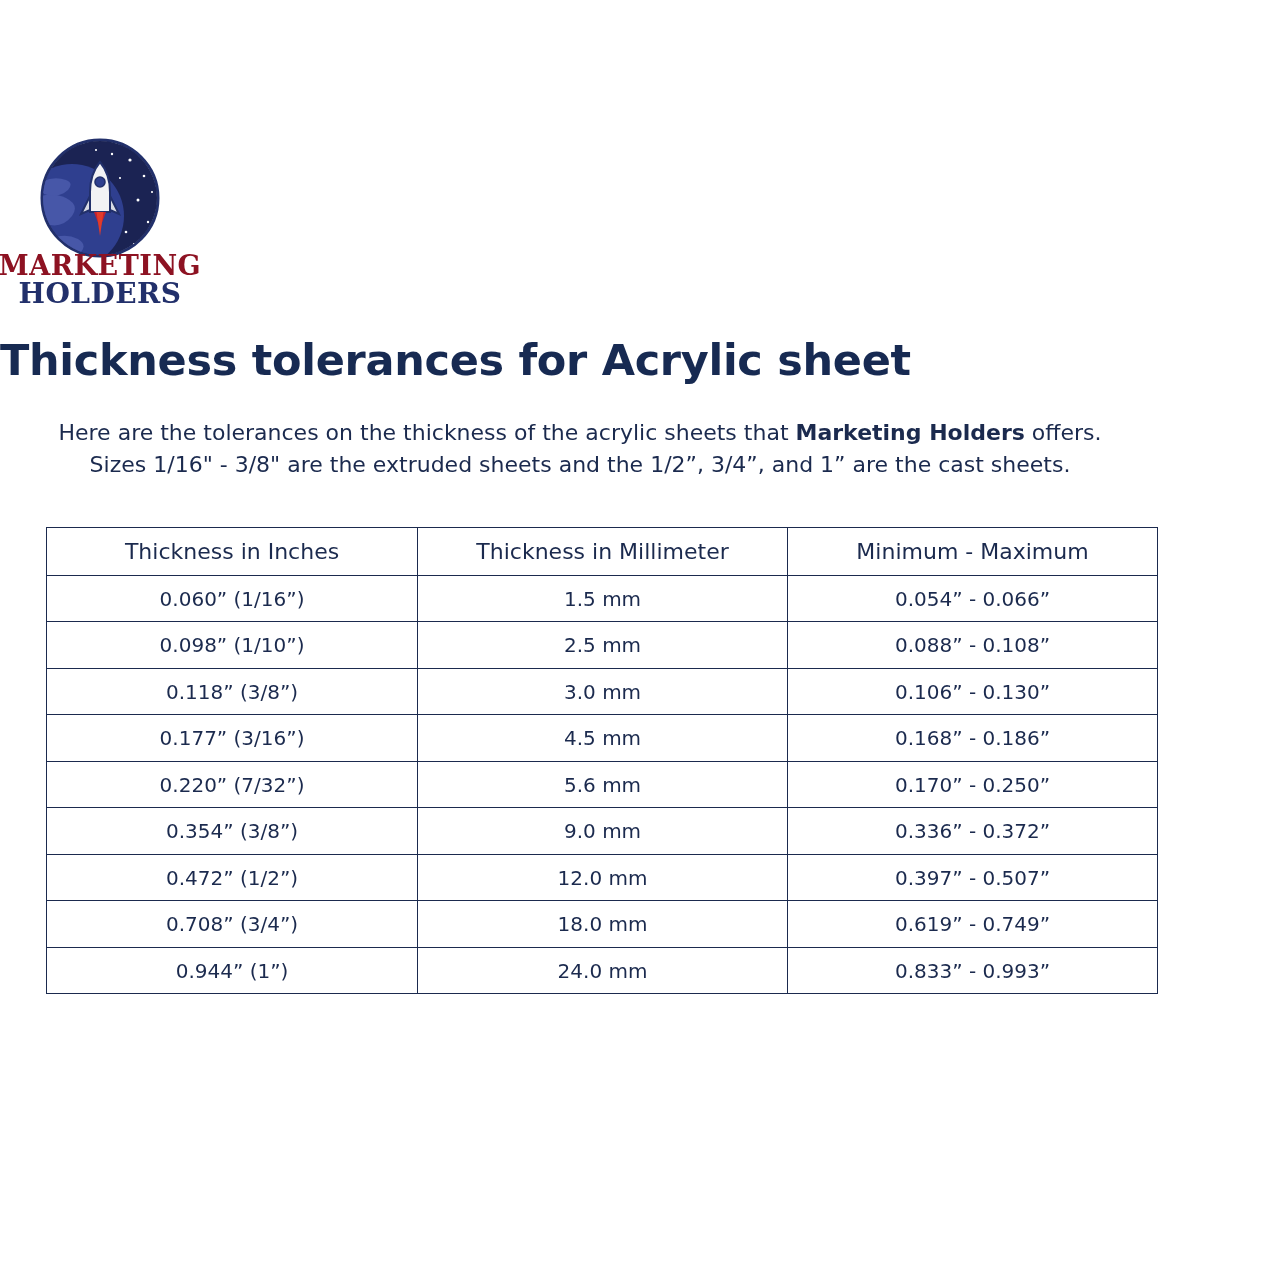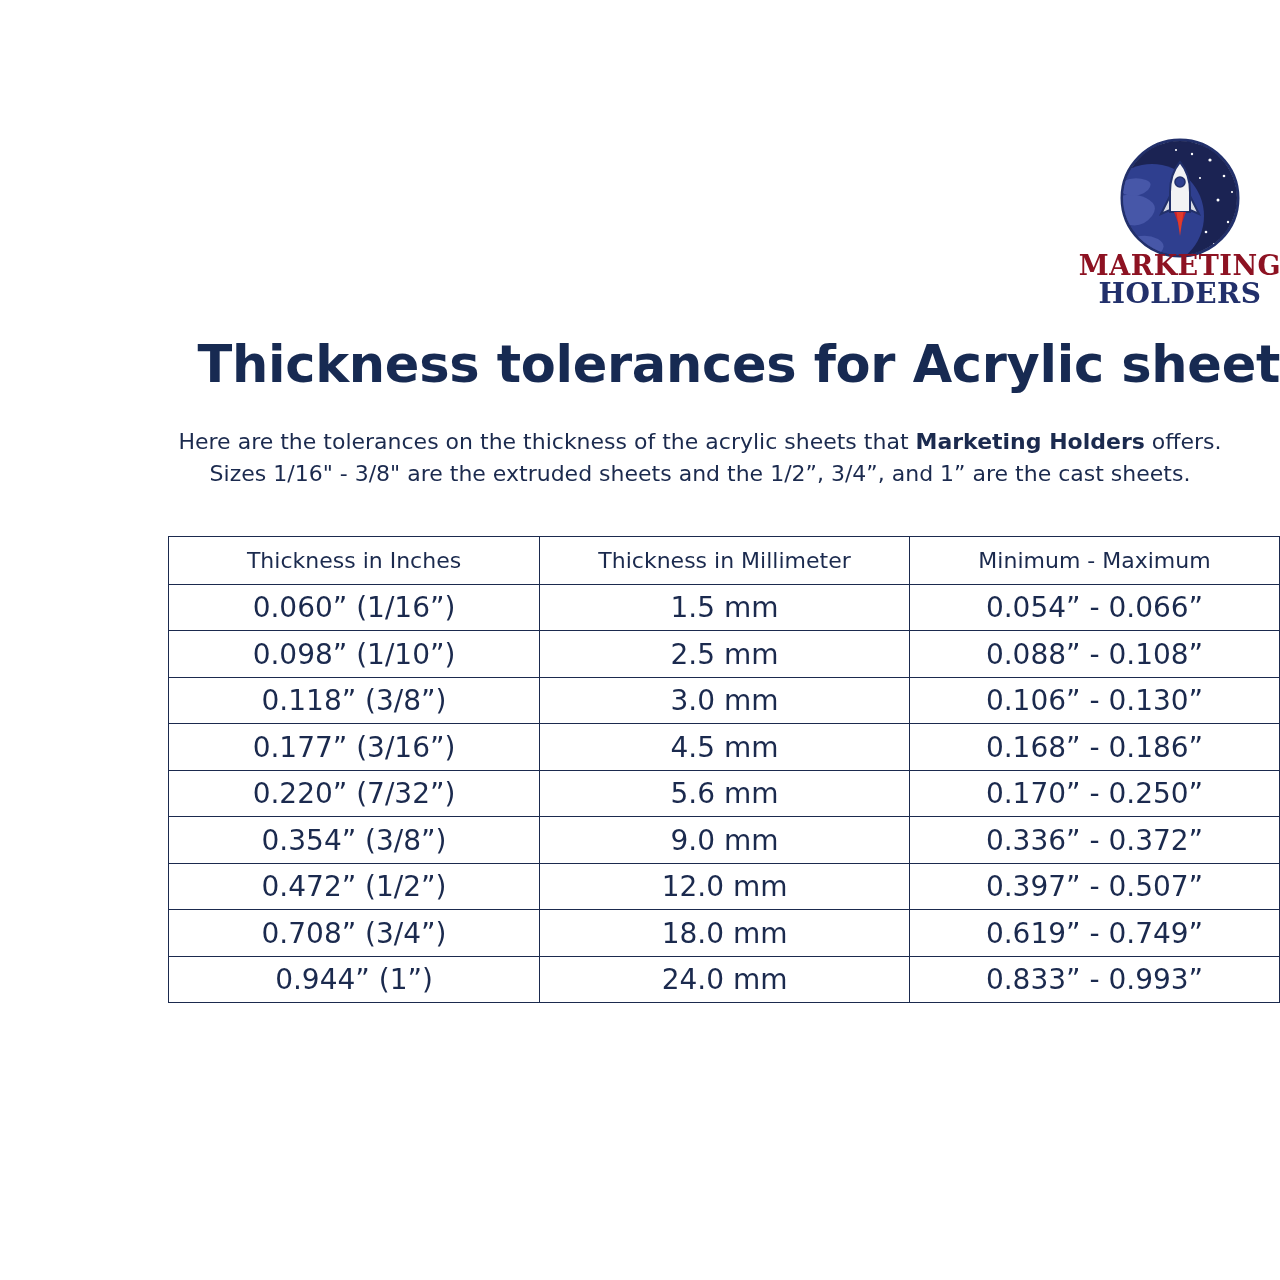--- a/index.html
+++ b/index.html
@@ -12,21 +12,21 @@
     font-family: "DejaVu Sans", "Liberation Sans", sans-serif;
     color: #1b2a4e;
   }
   .page {
     width: 1280px;
     height: 1196px;
     position: relative;
     background: #ffffff;
     display: flex;
     flex-direction: column;
-    align-items: flex-end;
+    align-items: flex-start;
   }
 
   
   .logo-wrap {
     margin-top: 138px;
     width: 200px;
     height: 175px;
     position: relative;
     display: flex;
     flex-direction: column;
@@ -56,21 +56,21 @@
     font-weight: 700;
     letter-spacing: 0.5px;
     color: #22306b;
     font-family: "DejaVu Serif", "Liberation Serif", serif;
     margin-top: 1px;
   }
 
   
   h1.title {
     margin: 22px 0 0 0;
-    font-size: 51px;
+    font-size: 43px;
     font-weight: 700;
     color: #172a52;
     letter-spacing: -0.3px;
     text-align: center;
   }
   .subtitle {
     margin-top: 32px;
     width: 1160px;
     text-align: center;
     font-size: 22px;
@@ -96,21 +96,21 @@
     color: #1b2a4e;
     font-weight: 400;
   }
   thead th {
     font-size: 22px;
     height: 48px;
     font-weight: 400;
     padding: 6px 4px;
   }
   tbody td {
-    font-size: 28px;
+    font-size: 20px;
     height: 46.5px;
     padding: 4px;
   }
   col.c1 { width: 33.4%; }
   col.c2 { width: 33.3%; }
   col.c3 { width: 33.3%; }
 </style>
 </head>
 <body>
 

